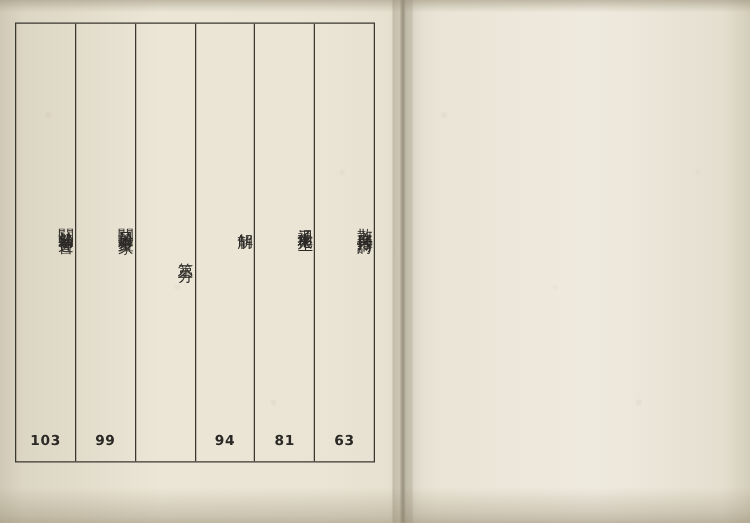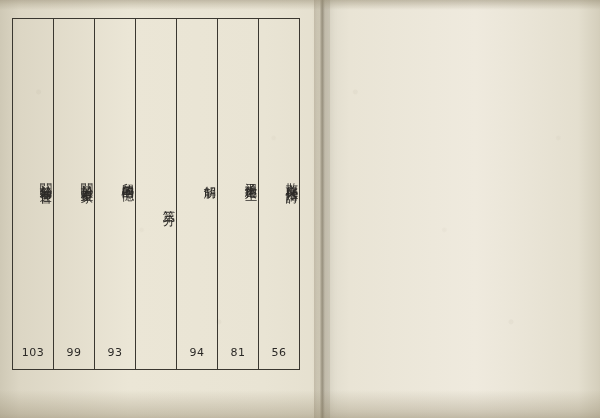--- a/index.html
+++ b/index.html
@@ -121,20 +121,21 @@
   .col-page {
     position: absolute;
     bottom: 10px;
     left: 0;
     right: 0;
     text-align: center;
     font-family: "DejaVu Sans", sans-serif;
     font-size: 11px;
     color: #2b2926;
     letter-spacing: 0.5px;
+    font-weight: bold;
   }
   
   .speckle {
     position: absolute;
     inset: 0;
     pointer-events: none;
     background-image:
       radial-gradient(circle at 12% 22%, rgba(120,108,85,0.05) 0 2px, transparent 3px),
       radial-gradient(circle at 68% 77%, rgba(120,108,85,0.05) 0 2px, transparent 3px),
       radial-gradient(circle at 44% 55%, rgba(120,108,85,0.04) 0 1.5px, transparent 3px),
@@ -147,44 +148,40 @@
 <div class="book">
 
   <div class="page page-left">
     <div class="speckle"></div>
 
     <div class="toc-frame toc-left">
       <div class="cols">
 
         <div class="col">
           <div class="col-title">散文與抒情詩</div>
-          <div class="col-page">56</div>
+          <div class="col-page">63</div>
         </div>
 
 
         <div class="col">
           <div class="col-title">裸子與孢生</div>
           <div class="col-page">81</div>
         </div>
 
         <div class="col">
           <div class="col-title">胡解</div>
           <div class="col-page">94</div>
         </div>
 
 
         <div class="col">
           <div class="col-title section">第三分</div>
           <div class="col-page"></div>
         </div>
 
-        <div class="col">
-          <div class="col-title">留學的回憶</div>
-          <div class="col-page">93</div>
-        </div>
 
         <div class="col">
           <div class="col-title">關於日本畫家</div>
           <div class="col-page">99</div>
         </div>
 
         <div class="col nolinel">
           <div class="col-title">關於祭神迎會</div>
           <div class="col-page">103</div>
         </div>

